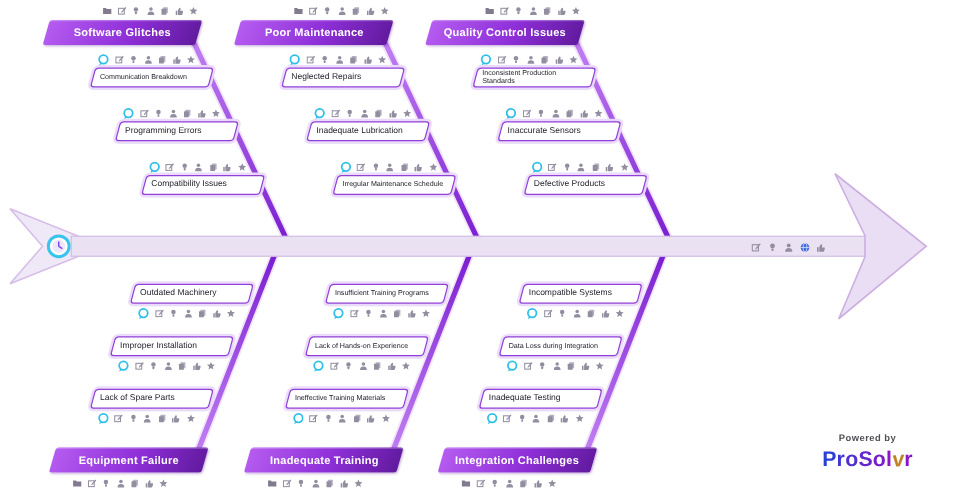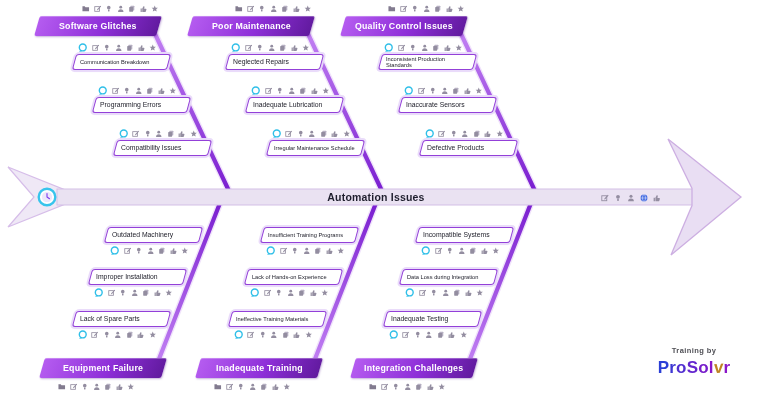--- a/index.html
+++ b/index.html
@@ -84,21 +84,20 @@
     <polygon points="668,139 741,197 671,255 692,205.5 692,188.5" fill="#e9def3" stroke="#cdafe2" stroke-width="1.3"></polygon>
 
     <g>
       <circle cx="47" cy="197" r="8.3" fill="#ffffff" stroke="#38c4ec" stroke-width="2.4"></circle>
       <circle cx="47" cy="197" r="5.2" fill="#ece7fb"></circle>
       <path d="M47 197v-3.4M47 197l2.5 1.7" stroke="#7c3aed" stroke-width="1.1" stroke-linecap="round" fill="none"></path>
     </g>
   </svg>
 
   <div id="nodes">
-    <div id="spine-label">Automation Issues</div>
     <div id="spine-toolbar" class="toolbar">
         <span class="ico">
           <svg width="8" height="8" viewBox="0 0 10 10">
             <rect x="1" y="2.2" width="6.2" height="6.2" fill="none" stroke="#938da0" stroke-width="1.1"></rect>
             <path d="M4.3 5.7L8.5.9l1 .9-4.2 4.7-1.3.4z" fill="#938da0"></path>
           </svg>
         </span>
         <span class="ico">
           <svg width="8" height="8" viewBox="0 0 10 10">
             <circle cx="5" cy="3.5" r="2.4" fill="#938da0"></circle>
@@ -120,21 +119,21 @@
         </span>
         <span class="ico">
           <svg width="8" height="8" viewBox="0 0 10 10">
             <path d="M.8 4.8h1.6v4.4H.8z" fill="#938da0"></path>
             <path d="M3 9.2h3.9c.5 0 .9-.3 1-.8l.7-2.5c.1-.5-.3-1-.8-1H5.6l.4-2.1c.1-.5-.2-1-.7-1.1-.4-.1-.8.1-1 .5L3 4.6z" fill="#938da0"></path>
           </svg>
         </span>
       </div>
 
     <div id="branding">
-      <div id="powered-by">Training by</div>
+      <div id="powered-by">Powered by</div>
       <div id="prosolvr-logo"><span style="color: rgb(43, 63, 214);">P</span><span style="color: rgb(62, 55, 211);">r</span><span style="color: rgb(81, 47, 208);">o</span><span style="color: rgb(100, 38, 206);">S</span><span style="color: rgb(119, 30, 203);">o</span><span style="color: rgb(138, 22, 200);">l</span><span class="lg-mark" style="color: rgb(191, 132, 36);">v</span><span style="color: rgb(138, 22, 200);">r</span></div>
     </div>
   <div class="banner" style="left: 37px; top: 16px;">
         <span>Software Glitches</span>
       </div>
       <div class="toolbar" style="left: 82px; top: 4px;">
         <span class="ico">
           <svg width="7.5" height="7.5" viewBox="0 0 10 10">
             <path d="M.6 1.8h3l1 1.1h4.8v5.3H.6z" fill="#827b8f"></path>
           </svg>

